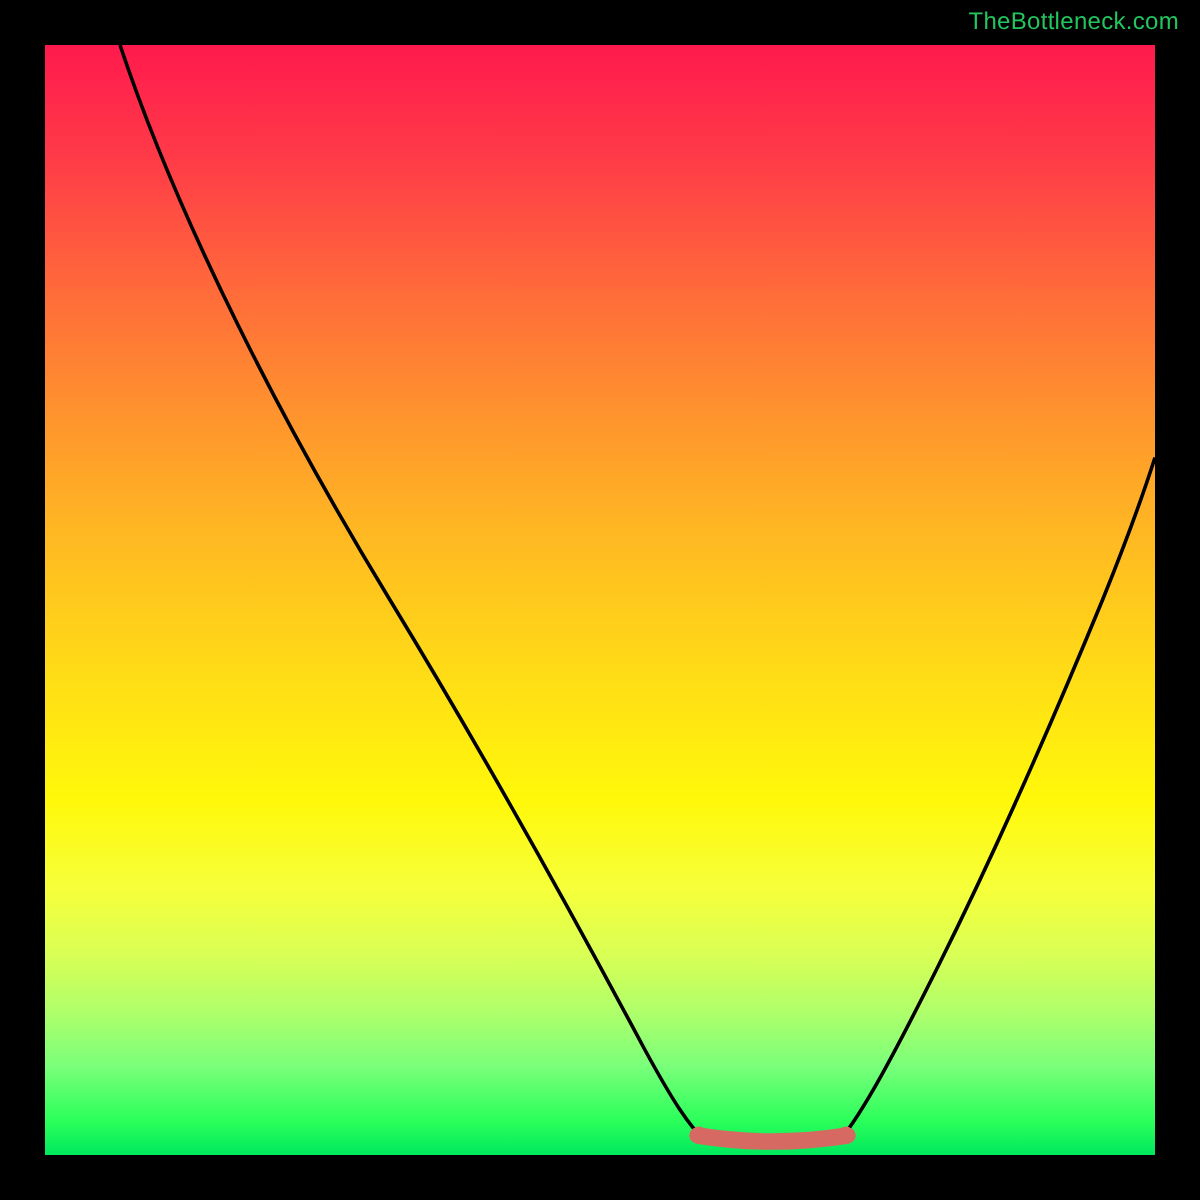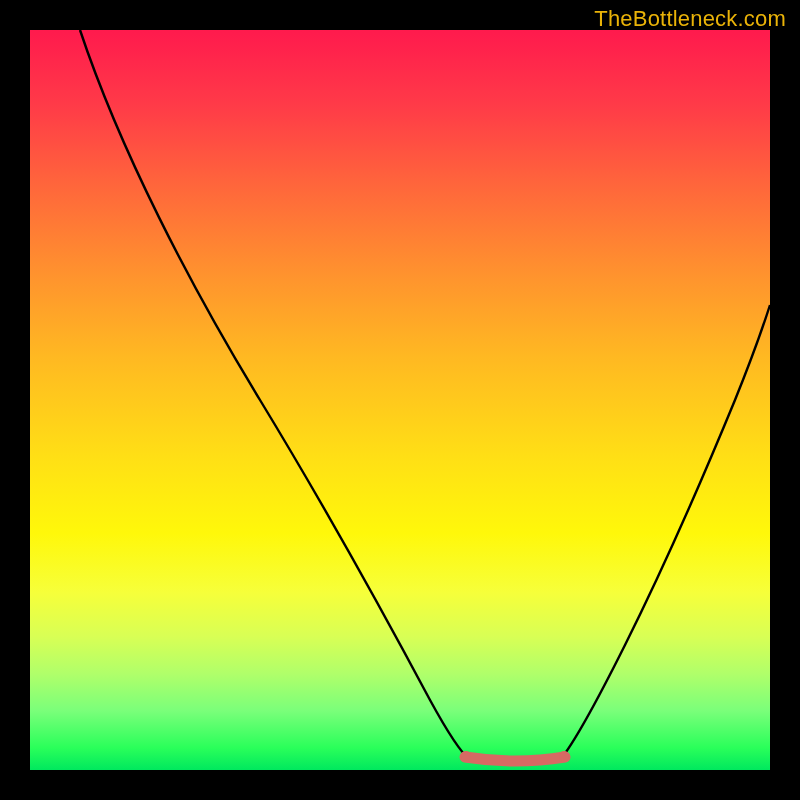--- a/index.html
+++ b/index.html
@@ -40,22 +40,22 @@
       #b0ff6a 87%,
       #7aff7a 92%,
       #2aff5a 97%,
       #00e85e 100%
     );
   }
   .watermark {
     position: absolute;
     top: 6px;
     right: 14px;
-    color: #eab308;
-    font-size: 22px;
+    color: #22c55e;
+    font-size: 16px;
     font-weight: 500;
     letter-spacing: 0.2px;
     user-select: none;
   }
   svg.curves {
     position: absolute;
     left: 0;
     top: 0;
     width: 740px;
     height: 740px;

